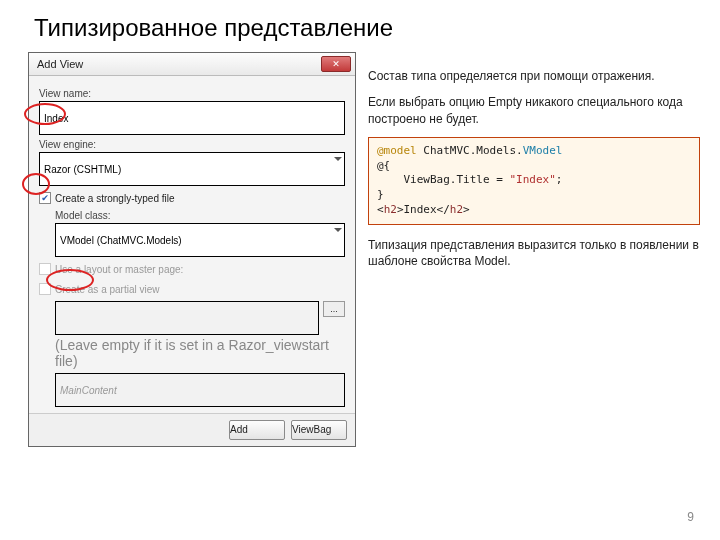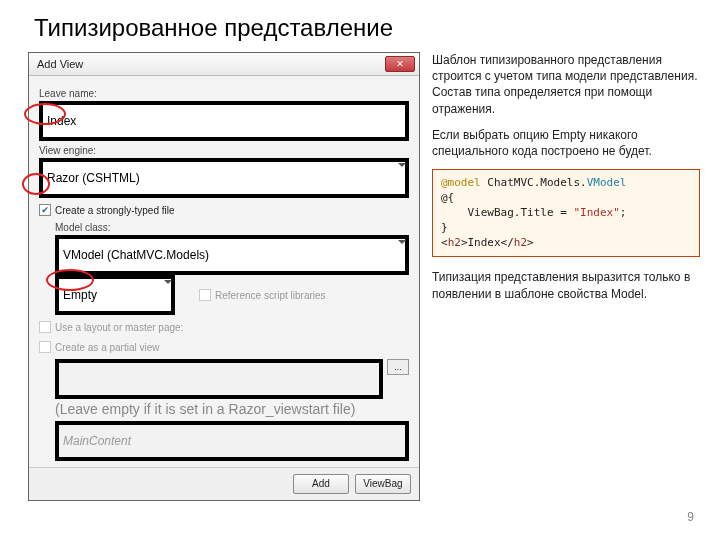--- a/index.html
+++ b/index.html
@@ -10,21 +10,21 @@
     position: relative;
     overflow: hidden;
   }
   .slide-title {
     font-size: 24px;
     font-weight: 400;
     color: #000;
     padding: 14px 0 6px 34px;
   }
   .content { display: flex; padding: 4px 20px 0 28px; gap: 12px; }
-  .dialog-wrap { width: 392px; flex-shrink: 0; }
+  .dialog-wrap { width: 328px; flex-shrink: 0; }
   .dialog {
     border: 1px solid #666;
     background: #f4f4f4;
     font-size: 10px;
     color: #222;
     filter: blur(0.3px);
   }
   .titlebar {
     display: flex; justify-content: space-between; align-items: center;
     background: linear-gradient(#fdfdfd,#e9e9e9);
@@ -36,22 +36,22 @@
     width: 30px; height: 16px;
     background: linear-gradient(#e07b7b,#c23a3a);
     border: 1px solid #8a2a2a; border-radius: 2px;
     color: #fff; font-size: 9px; text-align: center; line-height: 14px;
   }
   .body { padding: 8px 10px 6px 10px; background:#f4f4f4; }
   .lbl { font-size: 10px; color:#444; margin: 4px 0 2px; display:block; }
   .lbl.dim { color:#999; }
   .txt {
     width: 100%; height: 18px;
-    border: 4px solid #000000; background:#fff;
-    padding: 16px 4px; font-size: 12px;
+    border: 1px solid #000000; background:#fff;
+    padding: 16px 4px; font-size: 10px;
   }
   .combo { position:relative; }
   .combo::after {
     content:""; position:absolute; right:3px; top:5px;
     border:4px solid transparent; border-top-color:#555;
   }
   .chk-row { display:flex; align-items:center; gap:4px; margin: 6px 0; font-size:10px; }
   .chk {
     width:12px; height:12px; border:1px solid #888; background:#fff;
     display:inline-flex; align-items:center; justify-content:center;
@@ -68,21 +68,21 @@
     font-size:9px; margin-left:4px;
   }
   .btnbar {
     display:flex; justify-content:flex-end; gap:6px;
     padding:6px 8px; background:#f0f0f0; border-top:1px solid #ccc;
   }
   .btn {
     min-width:56px; height:20px;
     border:1px solid #8a8a8a; border-radius:2px;
     background:linear-gradient(#fdfdfd,#e4e4e4);
-    font-size:10px; text-align:center; line-height:18px;
+    font-size:10px; text-align:left; line-height:18px;
   }
   .circle {
     position:absolute; border:2px solid #d22; border-radius:50%;
     pointer-events:none;
   }
   .right-col { flex:1; font-size:12px; color:#222; line-height:1.35; }
   .para { margin-bottom: 10px; }
   .code-box {
     border:1px solid #c2410c; background:#fff7ea;
     padding:6px 8px; font-family:Consolas,monospace; font-size:11px;
@@ -105,48 +105,39 @@
 <div class="content">
 
   <div class="dialog-wrap" style="position:relative;">
     <div class="dialog">
       <div class="titlebar">
         <span>Add View</span>
         <span class="close-btn">✕</span>
       </div>
       <div class="body">
 
-        <span class="lbl">Leave name:</span>
+        <span class="lbl">View name:</span>
         <input class="txt" value="Index" style="">
 
         <span class="lbl">View engine:</span>
         <div class="combo">
           <input class="txt" value="Razor (CSHTML)" style="">
         </div>
 
         <div class="chk-row">
           <span class="chk">✔</span>
           <span>Create a strongly-typed file</span>
         </div>
 
         <div style="padding-left:16px;">
           <span class="lbl">Model class:</span>
           <div class="combo">
             <input class="txt" value="VModel (ChatMVC.Models)" style="">
           </div>
 
-          <div class="row2">
-            <div class="combo">
-              <input class="txt" value="Empty" style="">
-            </div>
-            <div class="chk-row">
-              <span class="chk dim"></span>
-              <span class="lbl dim" style="margin:0">Reference script libraries</span>
-            </div>
-          </div>
         </div>
 
         <div class="chk-row">
           <span class="chk dim"></span>
           <span class="lbl dim" style="margin:0">Use a layout or master page:</span>
         </div>
 
         <div class="chk-row" style="margin-top:8px;">
           <span class="chk dim"></span>
           <span class="lbl dim" style="margin:0">Create as a partial view</span>
@@ -169,21 +160,21 @@
       </div>
     </div>
 
     <span class="circle" style="left:-4px; top:51px; width:42px; height:22px;"></span>
     <span class="circle" style="left:-6px; top:121px; width:28px; height:22px;"></span>
     <span class="circle" style="left:18px; top:217px; width:48px; height:22px;"></span>
   </div>
 
   <div class="right-col">
     <div class="para">
-      <span>Шаблон типизированного представления строится с учетом типа модели представления.</span><br>
+      <br>
       <span>Состав типа определяется при помощи отражения.</span>
     </div>
     <div class="para">Если выбрать опцию Empty никакого специального кода построено не будет.</div>
 
     <div class="code-box"><span class="kw">@model</span><span> ChatMVC.Models.</span><span class="typ">VModel</span>
 <span>@{</span>
 <span>    ViewBag.Title = </span><span class="str">"Index"</span><span>;</span>
 <span>}</span>
 <span>&lt;</span><span class="tag">h2</span><span>&gt;Index&lt;/</span><span class="tag">h2</span><span>&gt;</span></div>
 

